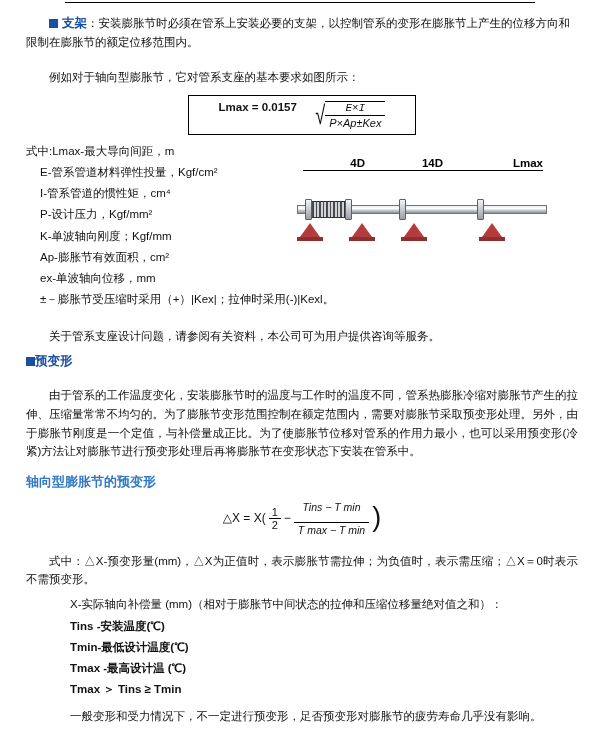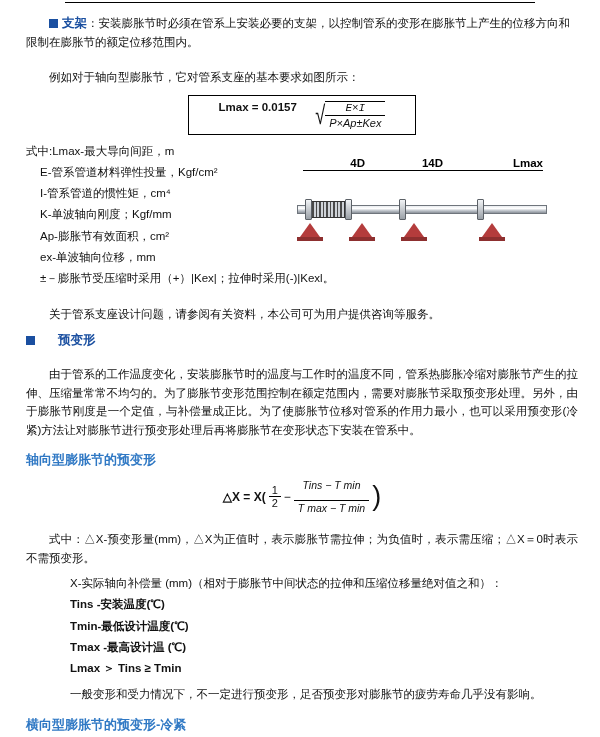--- a/index.html
+++ b/index.html
@@ -45,21 +45,21 @@
     text-align: justify;
     text-indent: 2em;
   }
   .sec-head {
     font-size: 12.5px;
     font-weight: bold;
     color: #1a4fa0;
     margin: 8px 0 4px 0;
     display: flex;
     align-items: center;
-    gap: 23px;
+    gap: 0;
   }
   .sec-head .bullet {
     display: inline-block;
     width: 9px;
     height: 9px;
     background: #1a4fa0;
     flex: none;
   }
   .mixed-line {
     font-size: 11.5px;
@@ -250,21 +250,21 @@
     text-align: center;
     margin: 10px 0 10px 0;
     font-size: 12px;
   }
   .fml {
     display: inline-flex;
     align-items: center;
     gap: 3px;
     font-size: 12px;
   }
-  .fml .var { font-weight: bold; }
+  .fml .var { font-weight: normal; }
   .paren {
     font-size: 27px;
     line-height: 0.8;
     font-weight: 300;
   }
   .halffrac {
     display: inline-block;
     text-align: center;
     vertical-align: middle;
     font-size: 11px;
@@ -335,20 +335,21 @@
           <span class="den">P×Ap±Kex</span>
         </span>
       </span>
     </div>
 
     <div class="middle-row">
       <div class="legend legend-col">
         <div>式中:Lmax-最大导向间距，m</div>
         <div class="indent1">E-管系管道材料弹性投量，Kgf/cm²</div>
         <div class="indent1">I-管系管道的惯性矩，cm⁴</div>
+        <div class="indent1">P-设计压力，Kgf/mm²</div>
         <div class="indent1">K-单波轴向刚度；Kgf/mm</div>
         <div class="indent1">Ap-膨胀节有效面积，cm²</div>
         <div class="indent1">ex-单波轴向位移，mm</div>
         <div class="indent1">±－膨胀节受压缩时采用（+）|Kex|；拉伸时采用(-)|Kexl。</div>
       </div>
 
       <div class="figure-col">
         <div class="fig-labels">
           <span class="l1">4D</span>
           <span class="l2">14D</span>
@@ -408,19 +409,19 @@
         </span>
         <span class="paren">)</span>
       </span>
     </div>
 
     <p class="para">式中：△X-预变形量(mm)，△X为正值时，表示膨胀节需拉伸；为负值时，表示需压缩；△X＝0时表示不需预变形。</p>
     <p class="para-ind">X-实际轴向补偿量 (mm)（相对于膨胀节中间状态的拉伸和压缩位移量绝对值之和）：</p>
     <div class="list-line">Tins -安装温度(℃)</div>
     <div class="list-line">Tmin-最低设计温度(℃)</div>
     <div class="list-line">Tmax -最高设计温 (℃)</div>
-    <div class="list-line">Lmax ＞ Tins ≥ Tmin</div>
+    <div class="list-line">Tmax ＞ Tins ≥ Tmin</div>
     <p class="para-ind">一般变形和受力情况下，不一定进行预变形，足否预变形对膨胀节的疲劳寿命几乎没有影响。</p>
 
     <div class="subhead">横向型膨胀节的预变形-冷紧</div>
 
   </div>
 </div>
 
 </body></html>

